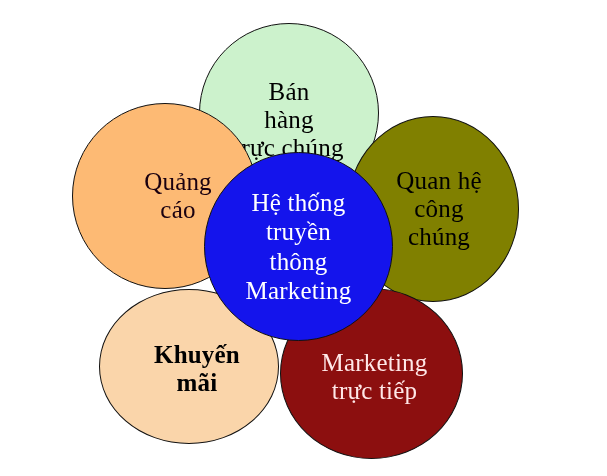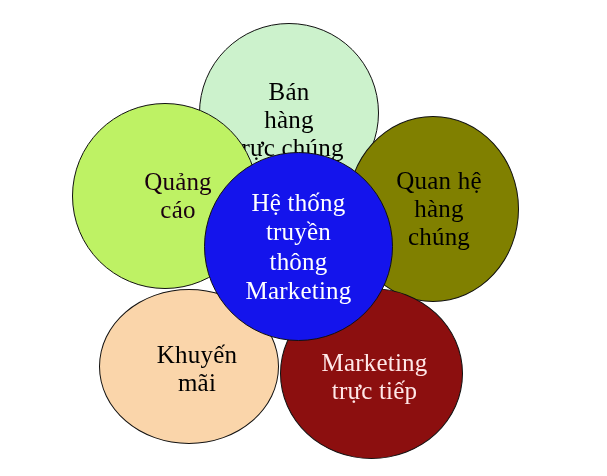--- a/index.html
+++ b/index.html
@@ -38,36 +38,37 @@
   
   #petal-direct-selling {
     left: 199px;  top: 23px;  width: 180px; height: 180px;
     background: #ccf2cc;
     z-index: 2;
   }
   #petal-direct-selling .petal-label { color: #000000; margin-top: 14px; }
 
   #petal-advertising {
     left: 72px;   top: 103px; width: 186px; height: 186px;
-    background: #bef264;
+    background: #fdba74;
     z-index: 3;
   }
   #petal-advertising .petal-label { color: #1a0010; margin-left: 26px; }
 
   #petal-public-relations {
     left: 347px;  top: 116px; width: 172px; height: 186px;
     background: #808000;
     z-index: 3;
   }
   #petal-public-relations .petal-label { color: #000000; margin-left: 12px; }
 
   #petal-sales-promotion {
     left: 99px;   top: 289px; width: 180px; height: 155px;
     background: #fad5aa;
     z-index: 4;
+    font-weight: bold;
   }
   #petal-sales-promotion .petal-label { color: #000000; margin-left: 16px; margin-top: 4px; }
 
   #petal-direct-marketing {
     left: 280px;  top: 288px; width: 183px; height: 171px;
     background: #8c0f0f;
     z-index: 4;
   }
   #petal-direct-marketing .petal-label { color: #ffe8e8; margin-left: 6px; margin-top: 6px; }
 
@@ -104,21 +105,21 @@
 trực chúng</span>
   </div>
 
   <div class="petal" id="petal-advertising">
     <span class="petal-label">Quảng
 cáo</span>
   </div>
 
   <div class="petal" id="petal-public-relations">
     <span class="petal-label">Quan hệ
-hàng
+công
 chúng</span>
   </div>
 
   <div class="petal" id="petal-sales-promotion">
     <span class="petal-label">Khuyến
 mãi</span>
   </div>
 
   <div class="petal" id="petal-direct-marketing">
     <span class="petal-label">Marketing

